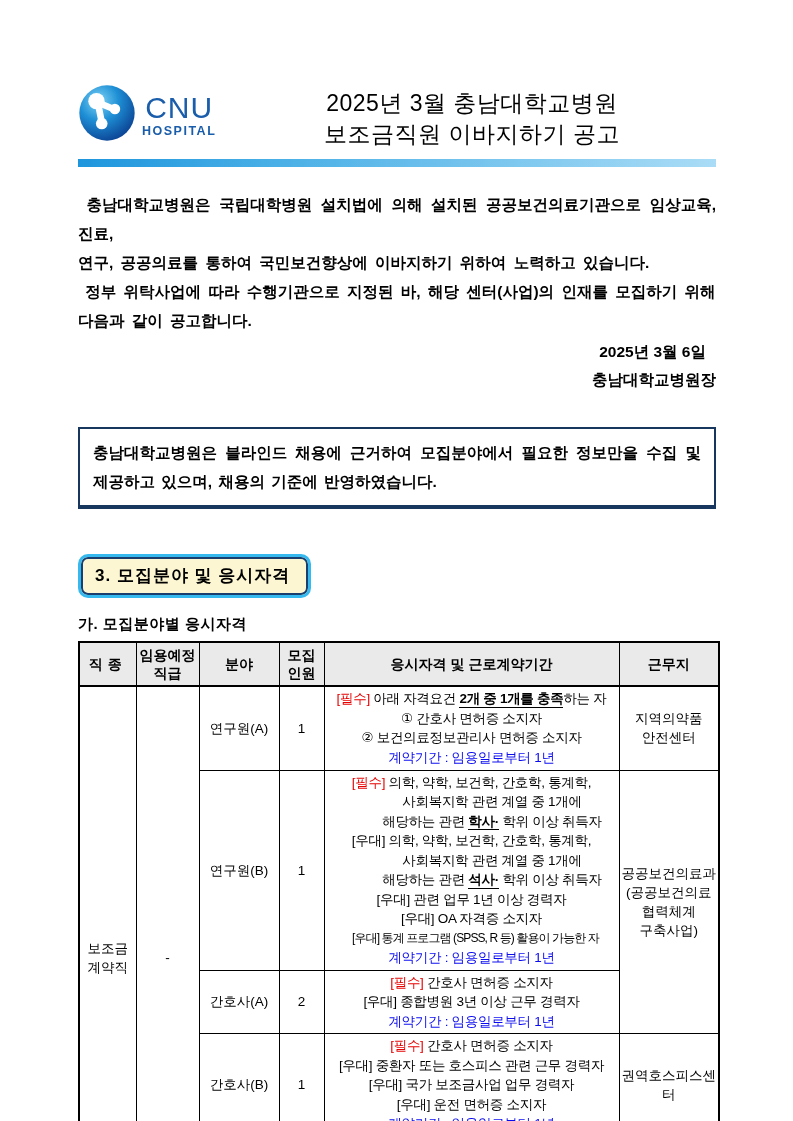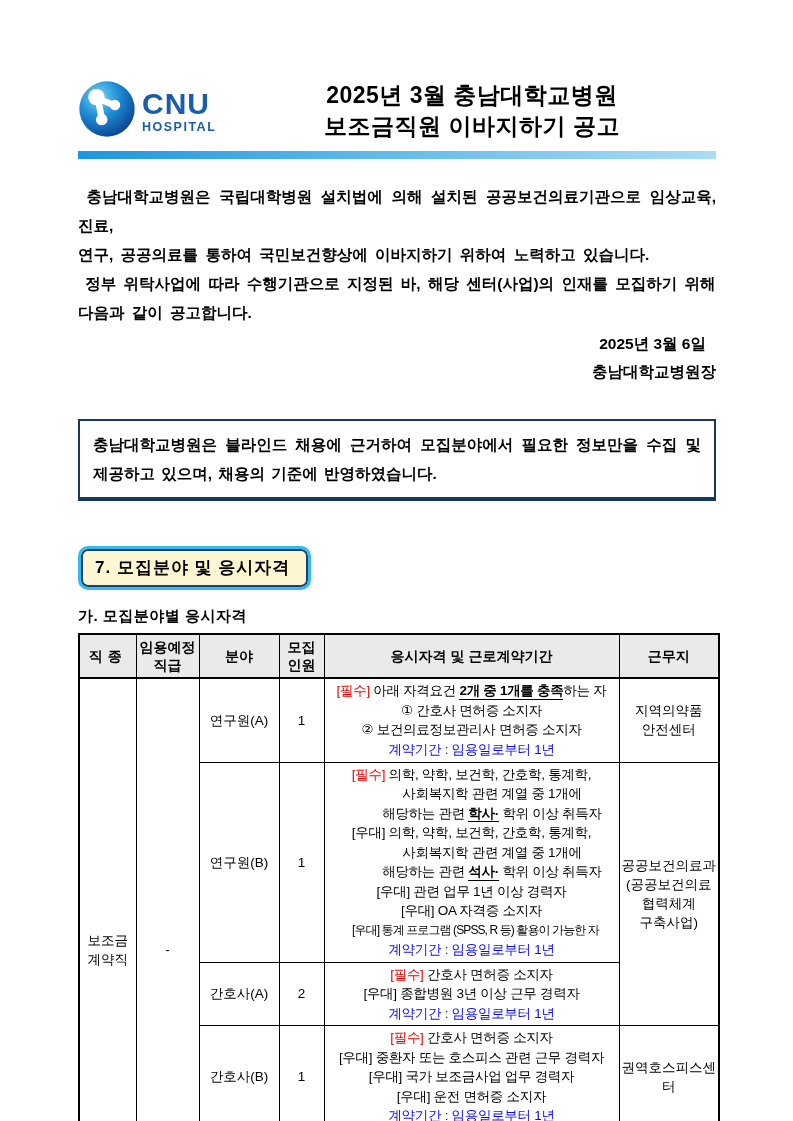--- a/index.html
+++ b/index.html
@@ -4,23 +4,23 @@
 <style>
   html,body{margin:0;padding:0;background:#fff;}
   body{font-family:"Liberation Sans","DejaVu Sans",sans-serif;color:#000;}
   .page{position:relative;width:793px;height:1121px;margin:0 auto;background:#fff;overflow:hidden;box-sizing:border-box;padding:80px 77px 0 78px;}
   .content{width:638px;}
 
   
   .hdr{display:flex;align-items:center;}
   .logo{display:flex;align-items:center;width:150px;flex:0 0 150px;}
   .logo-text{margin-left:6px;line-height:1;}
-  .logo-cnu{font-size:30px;font-weight:700;color:#1a5dab;letter-spacing:1px;}
+  .logo-cnu{font-size:30px;font-weight:400;color:#1a5dab;letter-spacing:1px;text-align:center;}
   .logo-hosp{font-size:12.5px;font-weight:700;color:#1a5dab;letter-spacing:1.5px;margin-top:2px;}
-  .title{flex:1;text-align:center;font-size:23px;font-weight:700;line-height:31px;letter-spacing:0.5px;}
+  .title{flex:1;text-align:center;font-size:23px;font-weight:400;line-height:31px;letter-spacing:0.5px;margin-top:8px;}
   .grad-bar{height:8px;margin-top:9px;background:linear-gradient(90deg,#1e96dd 0%,#4fb2e7 35%,#aadcf6 100%);}
 
   
   .intro{margin-top:23px;font-size:15.5px;font-weight:600;line-height:29px;text-align:justify;word-spacing:3px;white-space:pre-wrap;}
   .dateline{margin-top:3px;text-align:right;font-size:15.5px;font-weight:600;line-height:28px;padding-right:10px;}
   .signline{text-align:right;font-size:15.5px;font-weight:600;line-height:28px;}
 
   
   .notice{margin-top:33px;border:2px solid #17375e;border-bottom-width:4px;padding:9px 13px;font-size:15.5px;font-weight:700;line-height:29px;text-align:justify;word-spacing:2px;box-sizing:border-box;}
 
@@ -83,21 +83,21 @@
     <div class="intro"> 충남대학교병원은 국립대학병원 설치법에 의해 설치된 공공보건의료기관으로 임상교육, 진료,
 연구, 공공의료를 통하여 국민보건향상에 이바지하기 위하여 노력하고 있습니다.</div>
     <div class="intro" style="margin-top:0;"> 정부 위탁사업에 따라 수행기관으로 지정된 바, 해당 센터(사업)의 인재를 모집하기 위해
 다음과 같이 공고합니다.</div>
     <div class="dateline">2025년 3월 6일</div>
     <div class="signline">충남대학교병원장</div>
 
     <div class="notice">충남대학교병원은 블라인드 채용에 근거하여 모집분야에서 필요한 정보만을 수집 및 제공하고 있으며, 채용의 기준에 반영하였습니다.</div>
 
     <div>
-      <span class="sec-badge">7. 모집분야 및 응시자격</span>
+      <span class="sec-badge">3. 모집분야 및 응시자격</span>
     </div>
     <div class="subhead">가. 모집분야별 응시자격</div>
 
     <table class="rec">
       <colgroup>
         <col style="width:57px">
           <col style="width:63px">
           <col style="width:80px">
         <col style="width:45px">
           <col style="width:295px">

